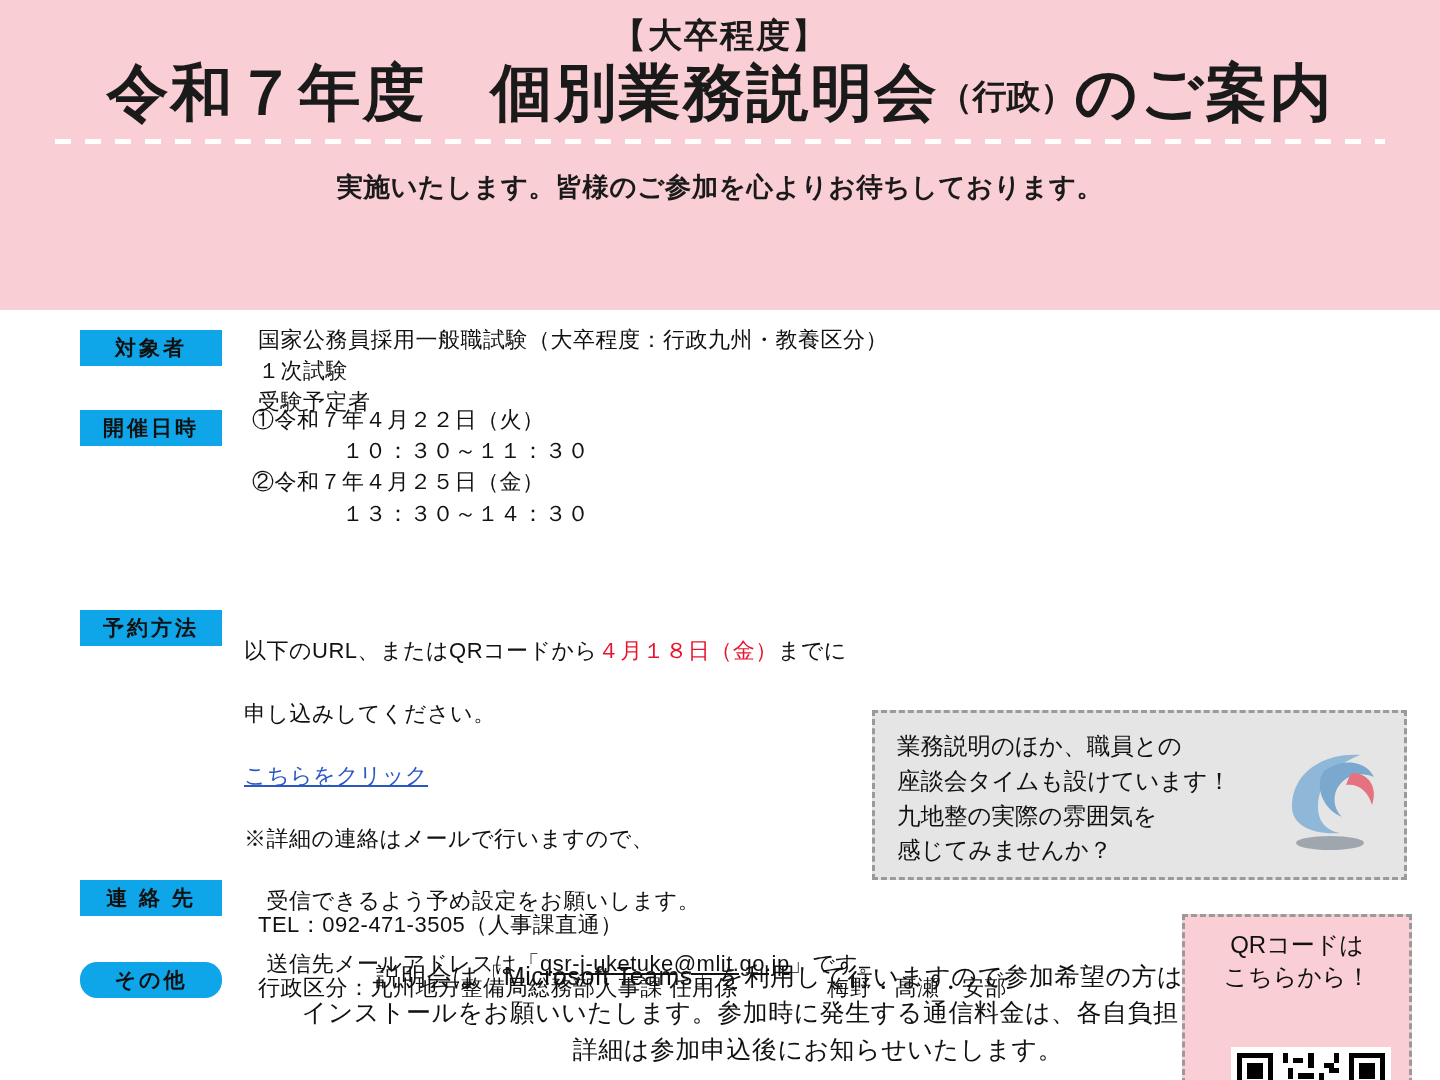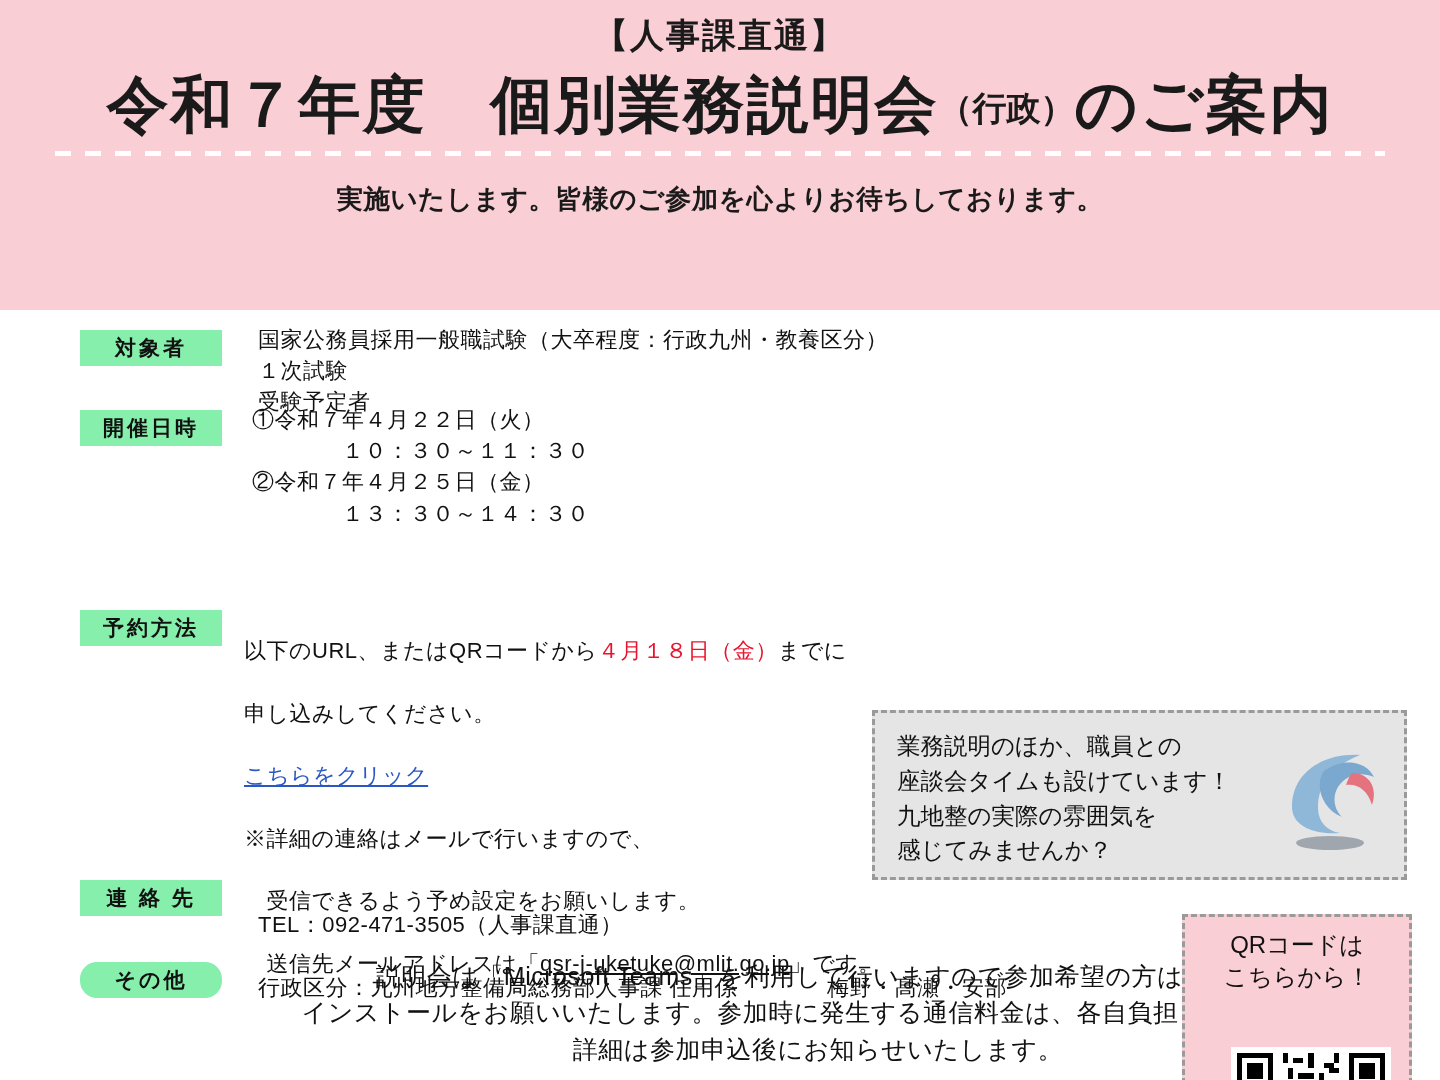--- a/index.html
+++ b/index.html
@@ -33,21 +33,21 @@
     color: #1a1a1a;
     line-height: 1.0;
     margin-bottom: 6px;
   }
   .header-title {
     text-align: center;
     font-weight: bold;
     color: #1a1a1a;
     line-height: 1.05;
     white-space: nowrap;
-    margin-top: 20px;
+    margin-top: 8px;
   }
   .header-title .big {
     font-size: 62px;
     letter-spacing: 2px;
   }
   .header-title .mid {
     font-size: 34px;
     letter-spacing: 0px;
     vertical-align: 6px;
   }
@@ -69,21 +69,21 @@
 
   
   .body-area {
     position: relative;
     width: 1440px;
     height: 770px;
   }
 
   .label {
     position: absolute;
-    background: #86efac;
+    background: #0ea5e9;
     color: #111;
     font-size: 21px;
     font-weight: bold;
     letter-spacing: 3px;
     text-align: center;
     line-height: 36px;
     width: 142px;
     height: 36px;
     box-sizing: border-box;
   }
@@ -169,21 +169,21 @@
     background: #ffffff;
     padding: 6px;
     box-sizing: content-box;
   }
   .qr-img svg { display: block; }
 </style>
 </head>
 <body>
 
 <div class="header">
-  <div class="header-online">【人事課直通】</div>
+  <div class="header-online">【大卒程度】</div>
   <div class="header-title">
     <span class="big">令和７年度　個別業務説明会</span><span class="mid">（行政）</span><span class="big">のご案内</span>
   </div>
   <div class="dot-rule"></div>
   <div class="header-lead">
     <div>実施いたします。皆様のご参加を心よりお待ちしております。</div>
   </div>
 </div>
 
 <div class="body-area">

